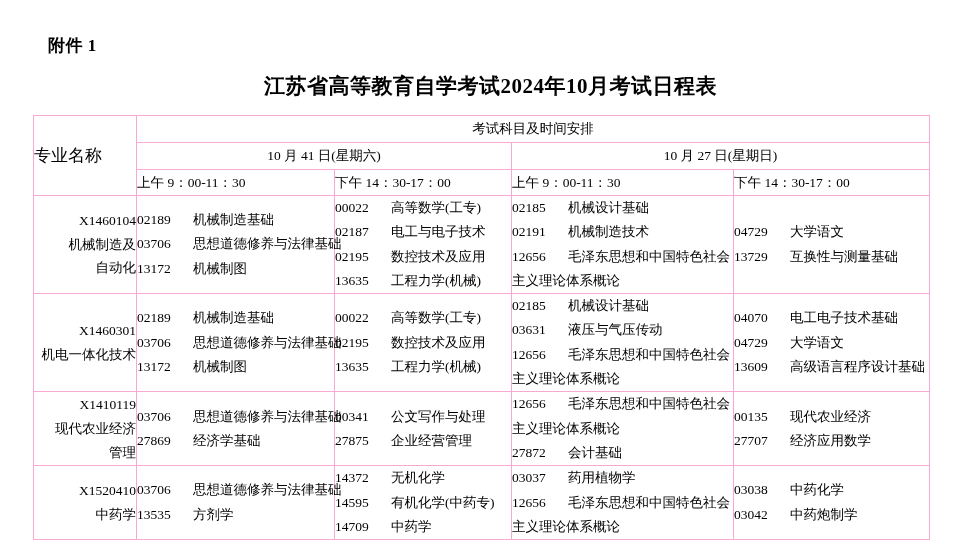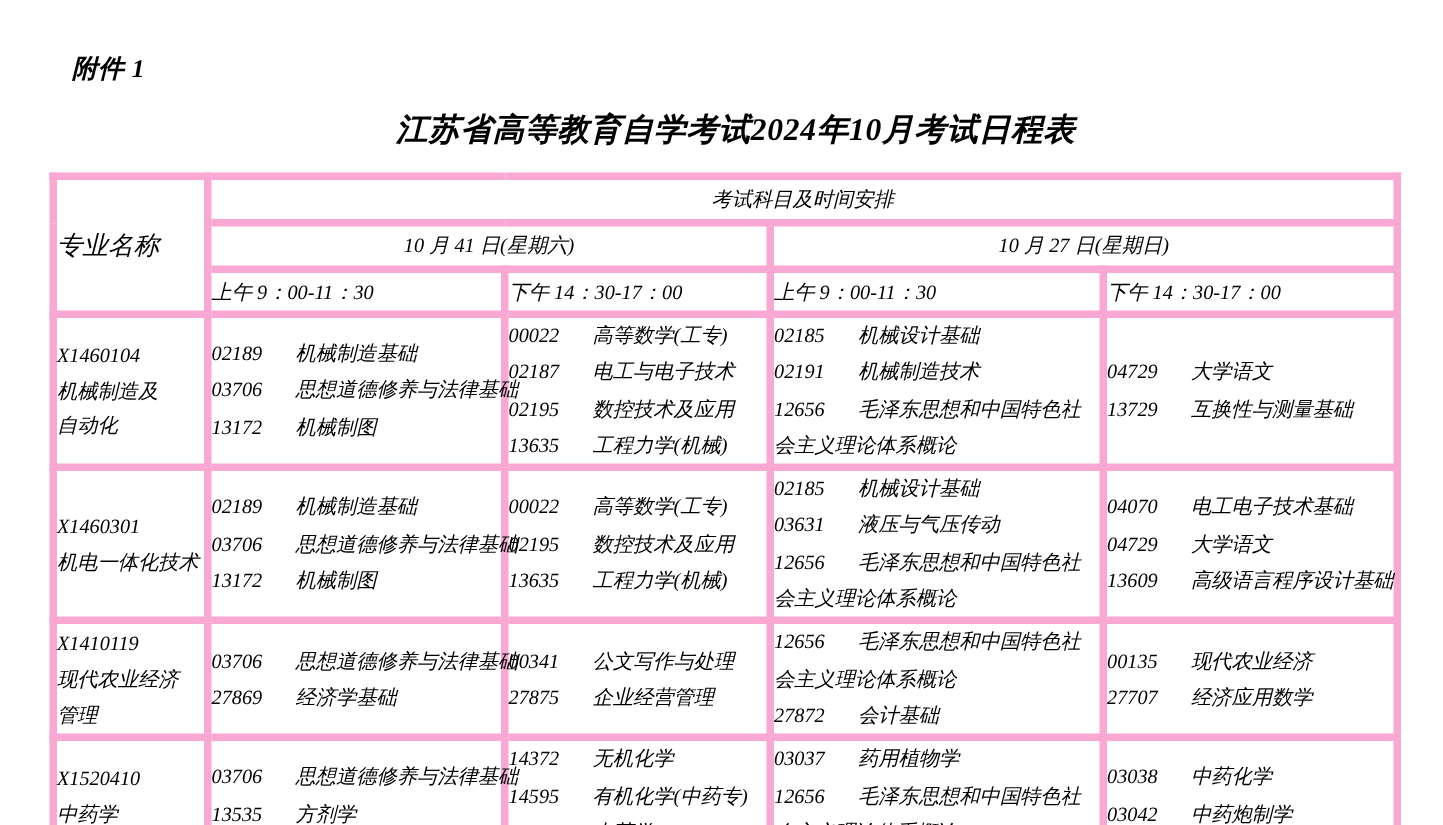--- a/index.html
+++ b/index.html
@@ -13,21 +13,20 @@
     font-family: "Liberation Serif", "DejaVu Serif", serif;
     color: #000000;
     overflow: hidden;
   }
   .page {
     position: relative;
     width: 962px;
     height: 430px;
     box-sizing: border-box;
     padding: 0;
-    font-style: italic;
   }
   .attachment-label {
     position: absolute;
     left: 48px;
     top: 34px;
     font-size: 17px;
     font-weight: bold;
     letter-spacing: 0.5px;
   }
   .doc-title {
@@ -44,21 +43,21 @@
   table.schedule {
     position: absolute;
     left: 33px;
     top: 115px;
     border-collapse: collapse;
     width: 896px;
     table-layout: fixed;
     font-size: 13.5px;
   }
   table.schedule td, table.schedule th {
-    border: 5px solid #f9a8d4;
+    border: 1px solid #f9a8d4;
     padding: 0;
     vertical-align: middle;
     font-weight: normal;
   }
   .hdr-center {
     text-align: center;
     height: 26px;
     font-size: 13.5px;
   }
   .hdr-major {
@@ -68,21 +67,21 @@
   }
   .hdr-date {
     text-align: center;
     height: 26px;
   }
   .hdr-time {
     text-align: left;
     height: 25px;
   }
   .major-cell {
-    text-align: left;
+    text-align: right;
     vertical-align: middle;
     line-height: 1.75;
     padding: 4px 2px;
     font-size: 13.5px;
   }
   .subj-cell {
     vertical-align: top;
     padding: 7px 8px 8px 10px;
     line-height: 1.8;
     font-size: 13.5px;

